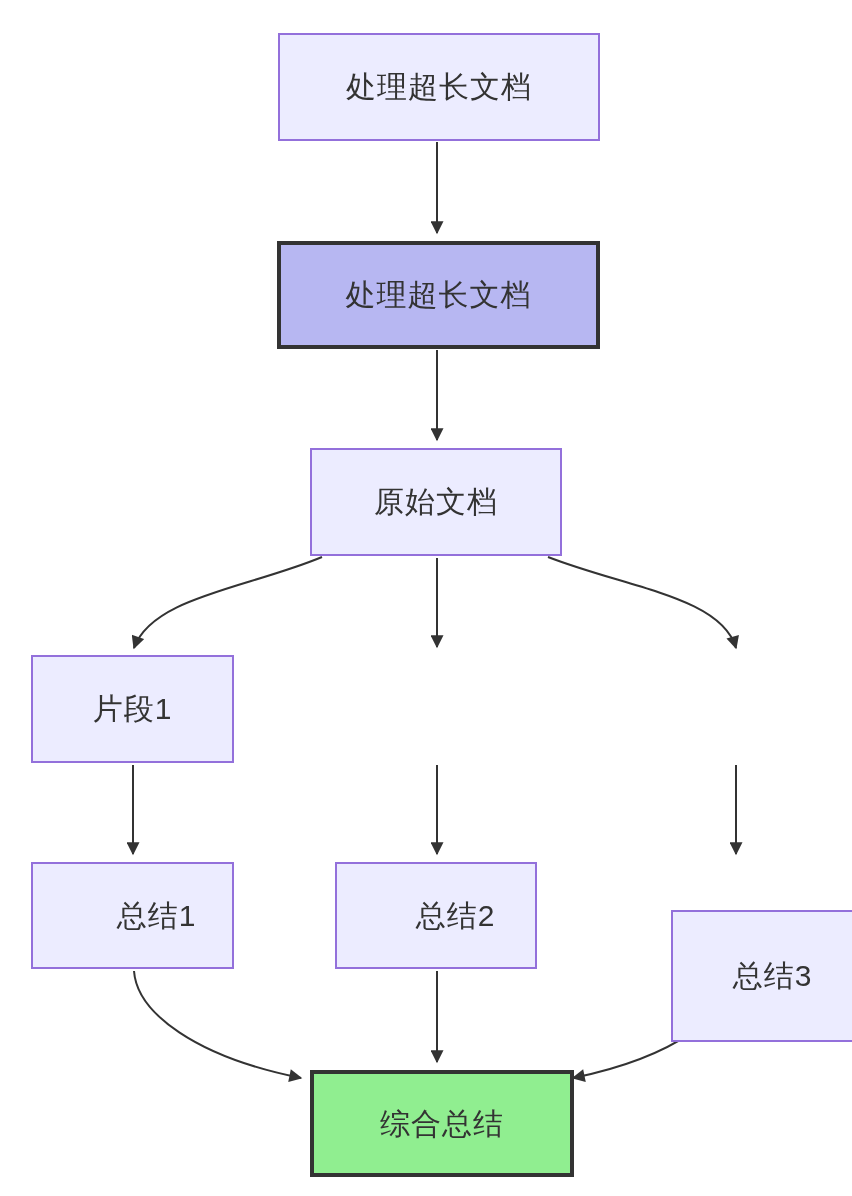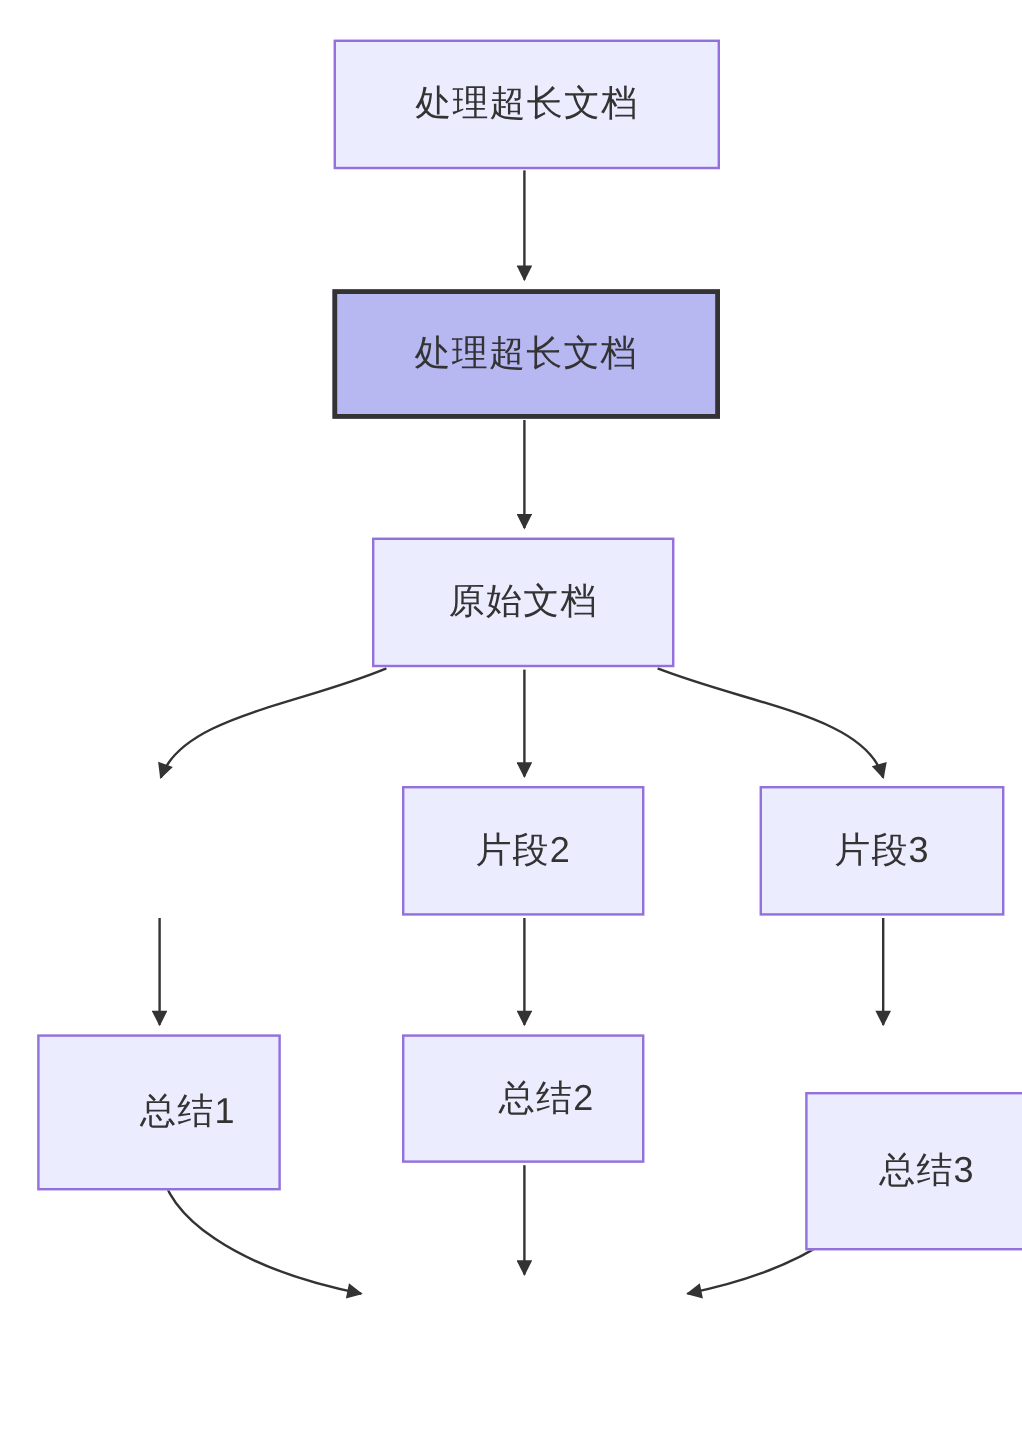--- a/index.html
+++ b/index.html
@@ -86,35 +86,35 @@
   </div>
 
   <div class="node node--highlight" style="left:277px; top:241px; width:323px; height:108px;">
     <span>处理超长文档</span>
   </div>
 
   <div class="node" style="left:310px; top:448px; width:252px; height:108px;">
     <span>原始文档</span>
   </div>
 
-
-  <div class="node" style="left:335px; top:655px; width:202px; height:108px;">
-    <span>片段2</span>
+  <div class="node" style="left:31px; top:655px; width:203px; height:108px;">
+    <span>片段1</span>
   </div>
 
-  <div class="node" style="left:633px; top:655px; width:204px; height:108px;">
-    <span>片段3</span>
-  </div>
 
-  <div class="node" style="left:31px; top:862px; width:203px; height:130px;padding-left:48px;">
+
+  <div class="node" style="left:31px; top:862px; width:203px; height:107px;padding-left:48px;">
     <span>总结1</span>
   </div>
 
   <div class="node" style="left:335px; top:862px; width:202px; height:107px;padding-left:39px;">
     <span>总结2</span>
   </div>
 
   <div class="node" style="left:635px; top:910px; width:203px; height:132px;margin-left:36px;">
     <span>总结3</span>
   </div>
 
+  <div class="node node--success" style="left:310px; top:1070px; width:264px; height:107px;">
+    <span>综合总结</span>
+  </div>
 
 </div>
 
 </body></html>

